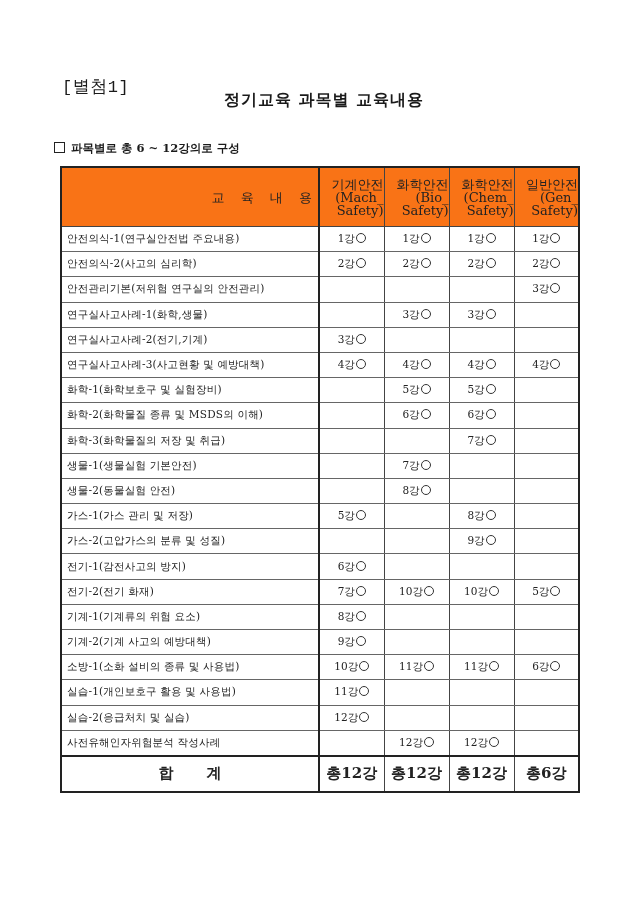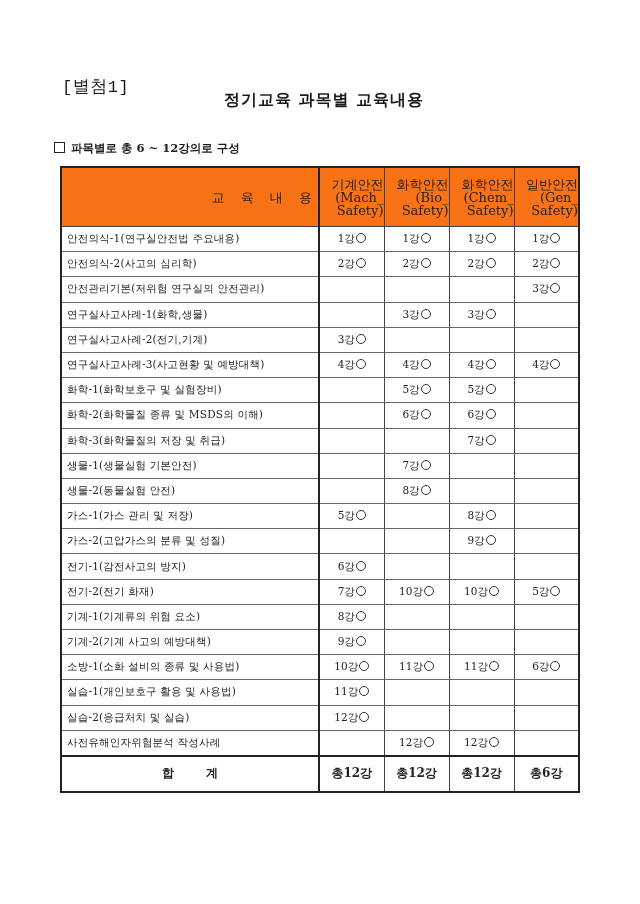--- a/index.html
+++ b/index.html
@@ -100,21 +100,21 @@
       text-align: center;
     }
     table.curriculum tr.no-top td { border-top-color: transparent; margin-top: 16px; }
     table.curriculum tr.faint-top td.lecture { border-top-color: #cfcfcf; }
     table.curriculum tr.faint-top td.content { border-top-color: #bbb; }
     table.curriculum tr.total td {
       height: 34px;
       border-top: 2px solid #222;
       font-weight: bold;
       text-align: center;
-      font-size: 12px;
+      font-size: 15px;
     }
     table.curriculum tr.total td.content {
       text-align: center;
       letter-spacing: 14px;
       padding-left: 14px;
     }
     .circle {
       display: inline-block;
       width: 8px;
       height: 8px;

